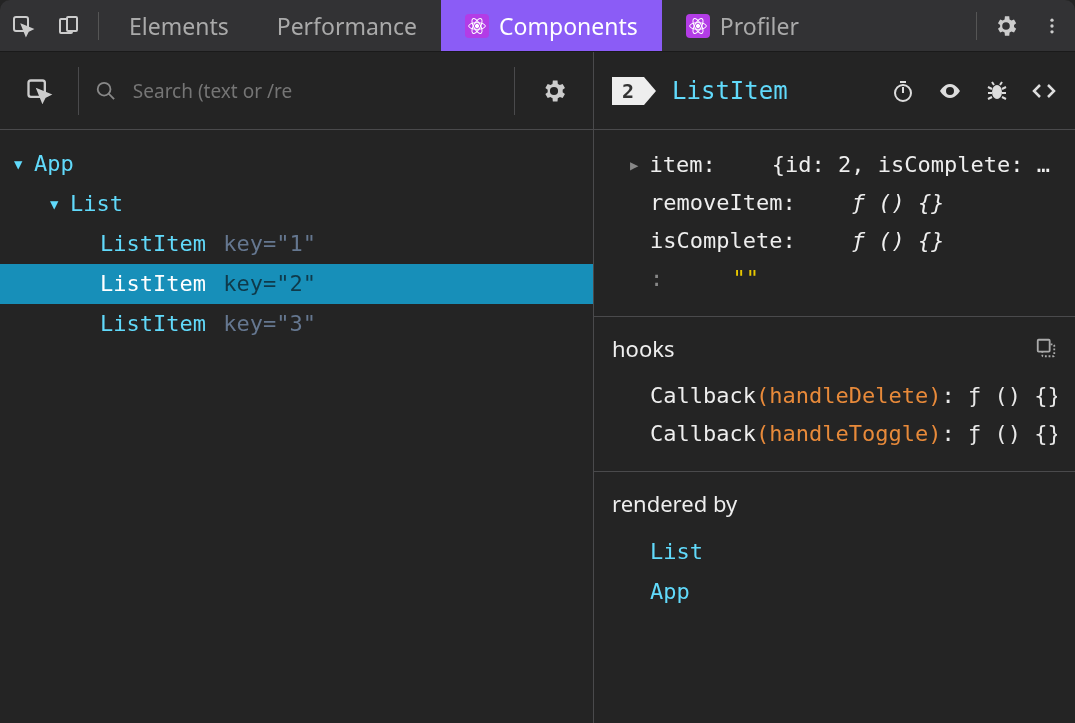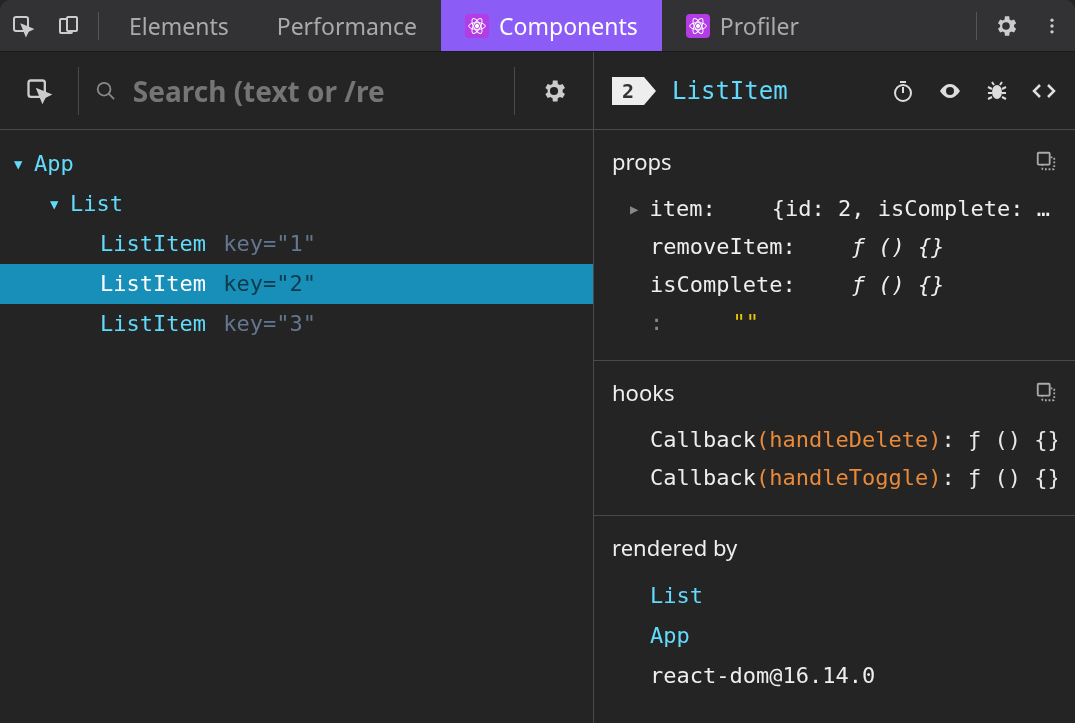--- a/index.html
+++ b/index.html
@@ -89,23 +89,22 @@
     gap: 16px;
     padding-left: 16px;
     color: #888;
   }
   .left-toolbar .search input {
     background: transparent;
     border: none;
     outline: none;
     color: #ccc;
     font-family: -apple-system, system-ui, sans-serif;
-    font-size: 28px;
+    font-size: 19px;
     width: 100%;
-    font-weight: bold;
   }
   .tree {
     padding: 14px 0 0 0;
     font-family: "SF Mono", Menlo, Consolas, monospace;
     font-size: 22px;
     line-height: 40px;
   }
   .tree-row {
     display: flex;
     align-items: center;
@@ -360,29 +359,20 @@
         </div>
         <div>
           <svg width="26" height="24" viewBox="0 0 24 24" fill="none" stroke="#ddd" stroke-width="2.5">
             <path d="M8 6 L2 12 L8 18 M16 6 L22 12 L16 18"></path>
           </svg>
         </div>
       </div>
     </div>
 
     <div class="section">
-      <div class="section-header">
-        <span class="title">props</span>
-        <span class="copy">
-          <svg width="22" height="22" viewBox="0 0 24 24" fill="none" stroke="#aaa" stroke-width="2" stroke-dasharray="2 2">
-            <rect x="8" y="8" width="13" height="13" rx="1"></rect>
-            <rect x="3" y="3" width="13" height="13" rx="1" stroke-dasharray="0" fill="#242424"></rect>
-          </svg>
-        </span>
-      </div>
       <div class="prop-row">
         <span class="caret2">▶</span>
         <span class="pname">item</span>
         <span class="colon">:</span>
         <span class="pval">{id: 2, isComplete: t…</span>
       </div>
       <div class="prop-row">
         <span class="caret2"></span>
         <span class="pname">removeItem</span>
         <span class="colon">:</span>
@@ -421,17 +411,16 @@
       </div>
     </div>
 
     <div class="section">
       <div class="section-header">
         <span class="title">rendered by</span>
       </div>
       <div class="rendered-list">
         <div class="link">List</div>
         <div class="link">App</div>
-        <div class="plain">react-dom@16.14.0</div>
       </div>
     </div>
   </div>
 </div>
 
 </body></html>

